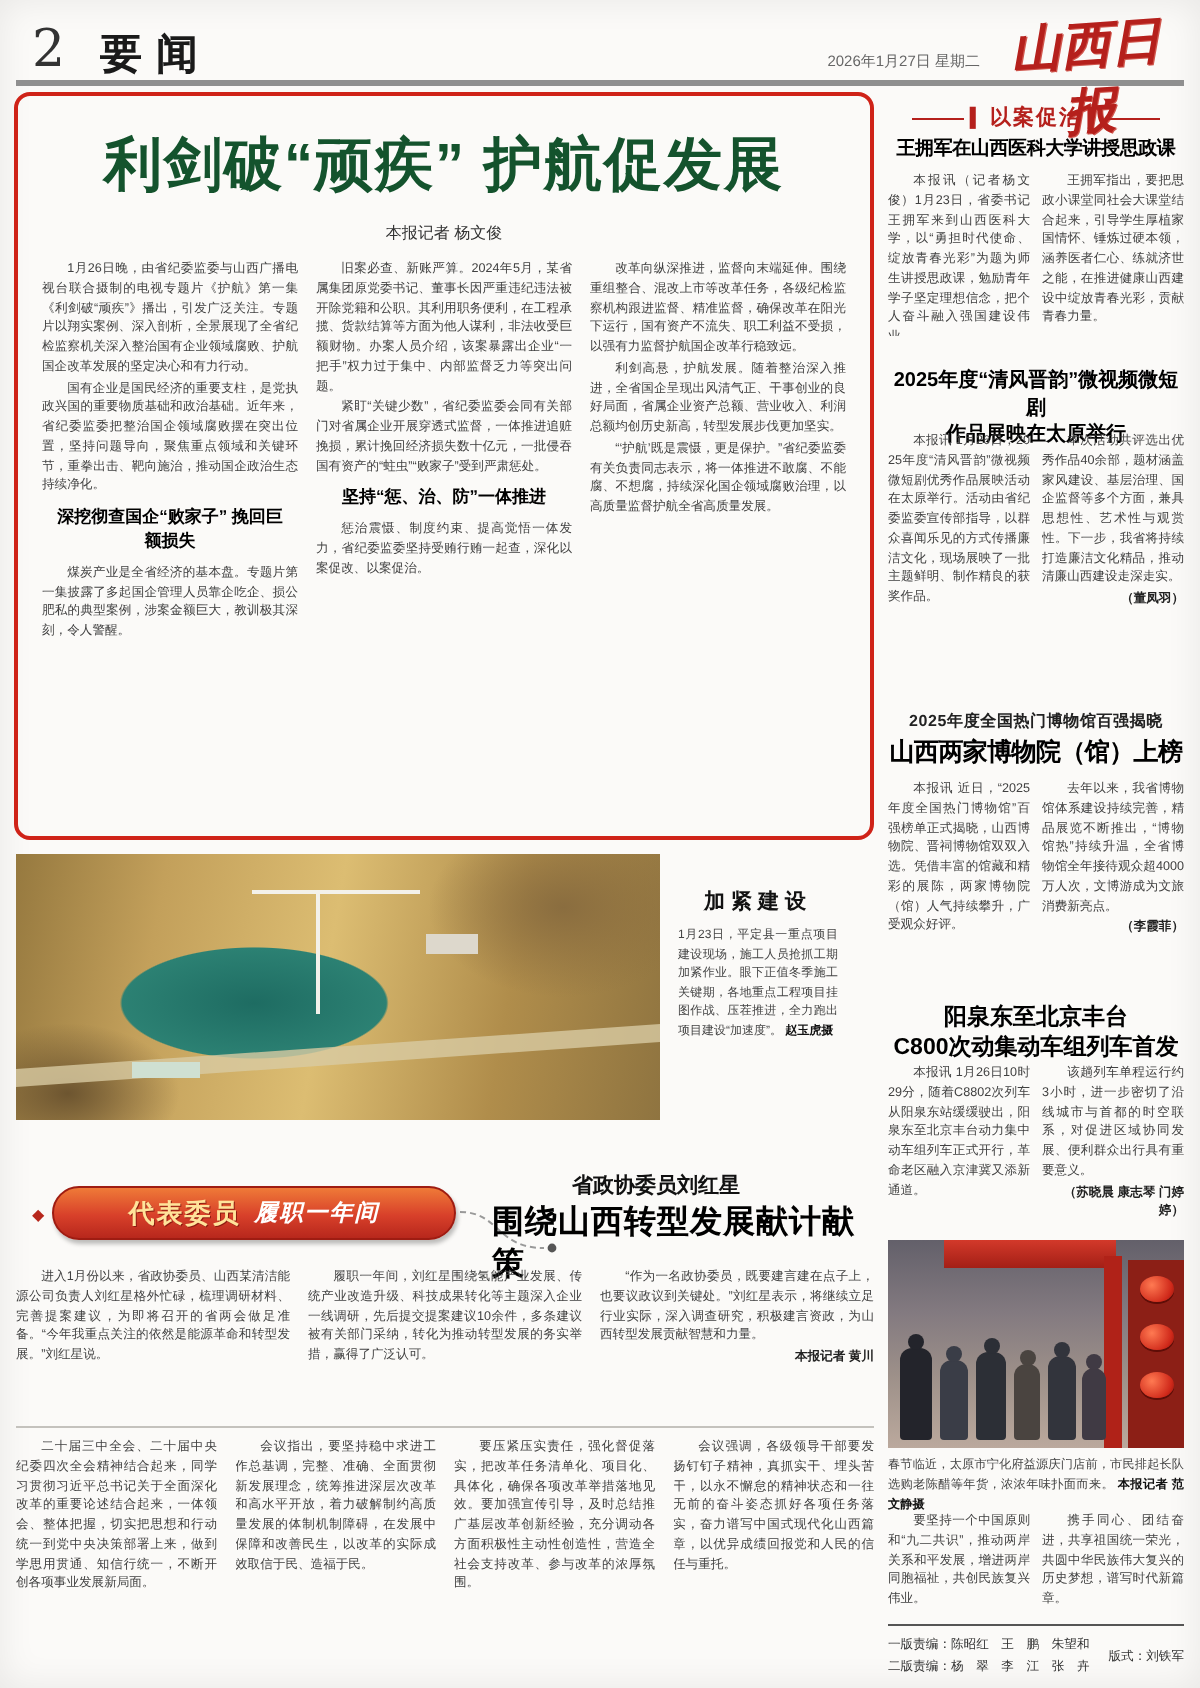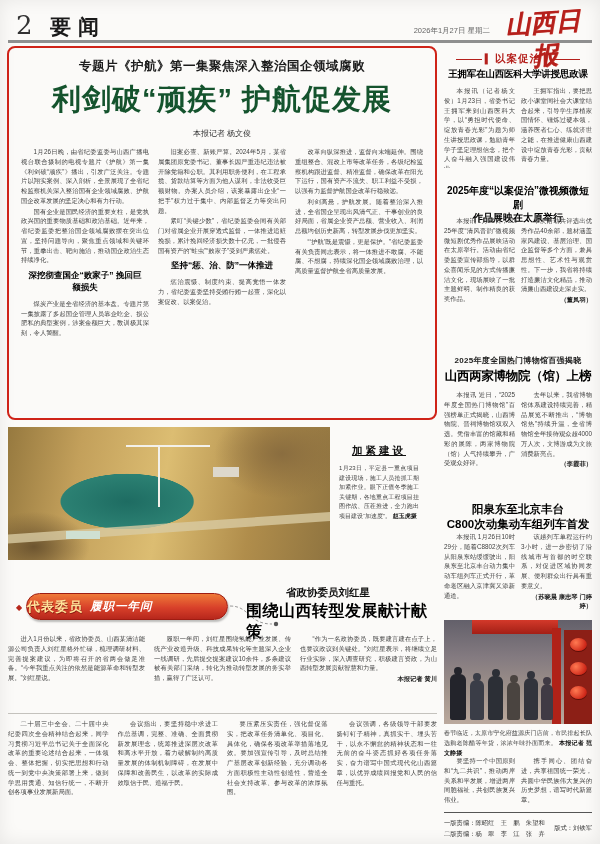--- a/index.html
+++ b/index.html
@@ -40,27 +40,27 @@
       radial-gradient(ellipse 90px 60px at 85% 20%, #8a6d3f, rgba(0,0,0,0) 75%),
       radial-gradient(ellipse 80px 50px at 8% 90%, #6d5530, rgba(0,0,0,0) 70%),
       linear-gradient(100deg,#96793f 0%,#c3a05b 22%,#dcbd72 48%,#b08d4b 75%,#8f7440 100%); }
   .photo1 .crane-v { position:absolute; left:150px; top:18px; width:2px; height:62px; background:#f3f1ea; }
   .photo1 .crane-h { position:absolute; left:118px; top:18px; width:84px; height:2px; background:#f3f1ea; }
   .photo1 .road { position:absolute; left:-10px; top:96px; width:350px; height:9px;
     background:#d8cba2; transform:rotate(-4deg); opacity:.8; }
   .photo1 .shed { position:absolute; background:#ddd8cc; }
   
   .cap1 { position:absolute; top:438px; left:336px; width:86px; height:116px; background:#fbfaf8; padding:2px 3px; }
-  .cap1-title { text-align:center; font-size:10.5px; font-weight:bold; letter-spacing:3px; color:#111; margin:4px 0 6px;text-decoration:underline; }
+  .cap1-title { text-align:center; font-size:10.5px; font-weight:bold; letter-spacing:3px; color:#111; margin:4px 0 6px; }
   .cap1-text { font-size:6px; line-height:1.6; color:#444; text-align:justify; word-break:break-all; }
   .cap1-credit { display:inline; font-weight:bold; color:#111; }
   
   .ribbon { position:absolute; top:593px; left:26px; width:202px; height:27px;
     background:linear-gradient(180deg,#ef7a38 0%,#d8402a 55%,#b7271c 100%);
-    border:1.5px solid #9e1c12; border-radius:14px; display:flex; align-items:center; justify-content:flex-start;
+    border:1.5px solid #9e1c12; border-radius:14px; display:flex; align-items:center; justify-content:center;
     gap:7px; box-shadow:1px 2px 2px rgba(0,0,0,.25); }
   .ribbon .b1 { font-size:13px; font-weight:900; color:#ffe39a; letter-spacing:1px; text-shadow:.5px .5px 0 #8c1a10; }
   .ribbon .b2 { font-size:11.5px; font-style:italic; font-weight:bold; color:#fff; letter-spacing:1px; }
   .ribbon-diamond { position:absolute; top:603px; left:16px; font-size:8px; color:#b7271c; }
   .connector { position:absolute; top:598px; left:228px; }
   .rep-kicker { position:absolute; top:586px; left:286px; font-size:10.5px; font-weight:bold; color:#111; }
   .rep-headline { position:absolute; top:601px; left:246px; width:192px; text-align:left;
     font-size:16px; font-weight:900; color:#000; letter-spacing:.5px; }
   .rep-body { position:absolute; top:634px; left:8px; width:429px; height:74px; gap:9px; }
   .rep-rule { position:absolute; top:713px; left:8px; width:429px; height:1px; background:#c4c2bd; }
@@ -107,21 +107,20 @@
 
 <div class="page">
 
   <div class="hdr-num">2</div>
   <div class="hdr-sec">要闻</div>
   <div class="hdr-rule"></div>
   <div class="hdr-date">2026年1月27日 星期二</div>
   <div class="masthead">山西日报</div>
 
   <div class="lead-box">
-    <div class="lead-kicker">专题片《护航》第一集聚焦深入整治国企领域腐败</div>
     <div class="lead-headline">利剑破“顽疾” 护航促发展</div>
     <div class="lead-byline">本报记者 杨文俊</div>
     <div class="cols lead-cols bt">
       <div>
         <p>1月26日晚，由省纪委监委与山西广播电视台联合摄制的电视专题片《护航》第一集《利剑破“顽疾”》播出，引发广泛关注。专题片以翔实案例、深入剖析，全景展现了全省纪检监察机关深入整治国有企业领域腐败、护航国企改革发展的坚定决心和有力行动。</p>
         <p>国有企业是国民经济的重要支柱，是党执政兴国的重要物质基础和政治基础。近年来，省纪委监委把整治国企领域腐败摆在突出位置，坚持问题导向，聚焦重点领域和关键环节，重拳出击、靶向施治，推动国企政治生态持续净化。</p>
         <div class="subhead">深挖彻查国企“败家子” 挽回巨额损失</div>
         <p>煤炭产业是全省经济的基本盘。专题片第一集披露了多起国企管理人员靠企吃企、损公肥私的典型案例，涉案金额巨大，教训极其深刻，令人警醒。</p>
       </div>
       <div>
@@ -206,21 +205,21 @@
   <div class="rc cols a-body bt" style="position:absolute;">
     <div>
         <p>本报讯（记者杨文俊）1月23日，省委书记王拥军来到山西医科大学，以“勇担时代使命、绽放青春光彩”为题为师生讲授思政课，勉励青年学子坚定理想信念，把个人奋斗融入强国建设伟业。</p>
       </div>
     <div>
         <p>王拥军指出，要把思政小课堂同社会大课堂结合起来，引导学生厚植家国情怀、锤炼过硬本领，涵养医者仁心、练就济世之能，在推进健康山西建设中绽放青春光彩，贡献青春力量。</p>
       </div>
   </div>
 
   <div class="rc rc-h1 b-head" style="position:absolute;">
-    <div>2025年度“以案促治”微视频微短剧</div>
+    <div>2025年度“清风晋韵”微视频微短剧</div>
     <div>作品展映在太原举行</div>
   </div>
   <div class="rc cols b-body bt" style="position:absolute;">
     <div>
         <p>本报讯 1月26日，2025年度“清风晋韵”微视频微短剧优秀作品展映活动在太原举行。活动由省纪委监委宣传部指导，以群众喜闻乐见的方式传播廉洁文化，现场展映了一批主题鲜明、制作精良的获奖作品。</p>
       </div>
     <div>
       <p>本次活动共评选出优秀作品40余部，题材涵盖家风建设、基层治理、国企监督等多个方面，兼具思想性、艺术性与观赏性。下一步，我省将持续打造廉洁文化精品，推动清廉山西建设走深走实。</p>
       <span class="credit">（董凤羽）</span>
     </div>

